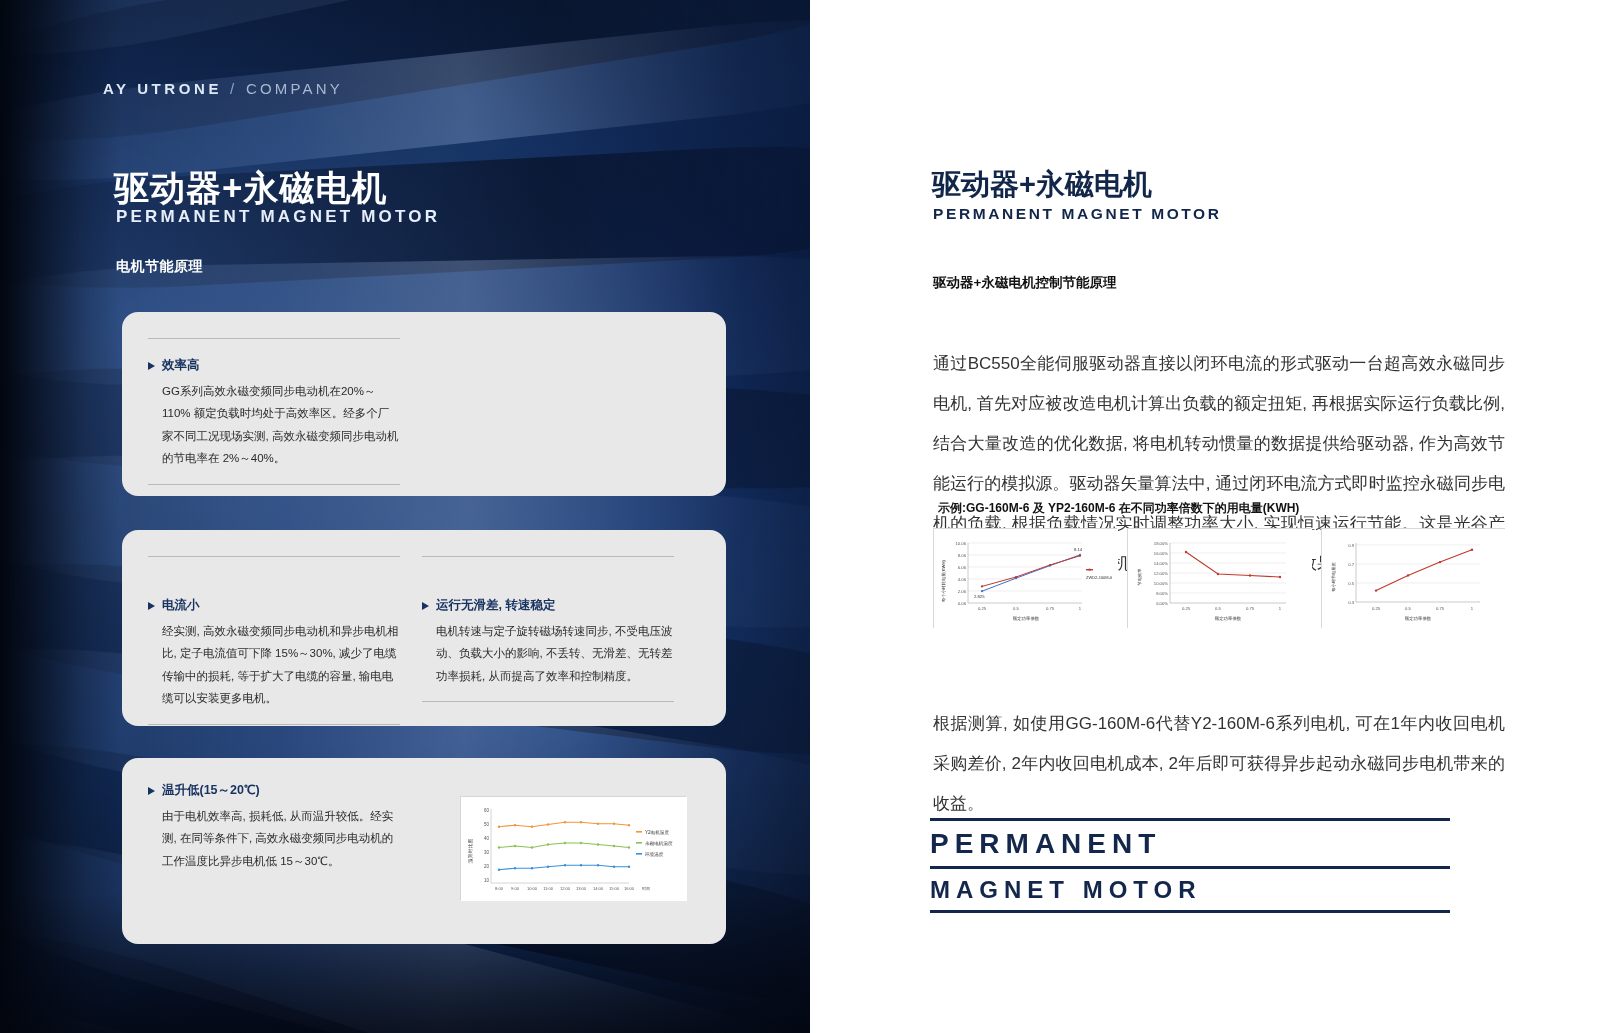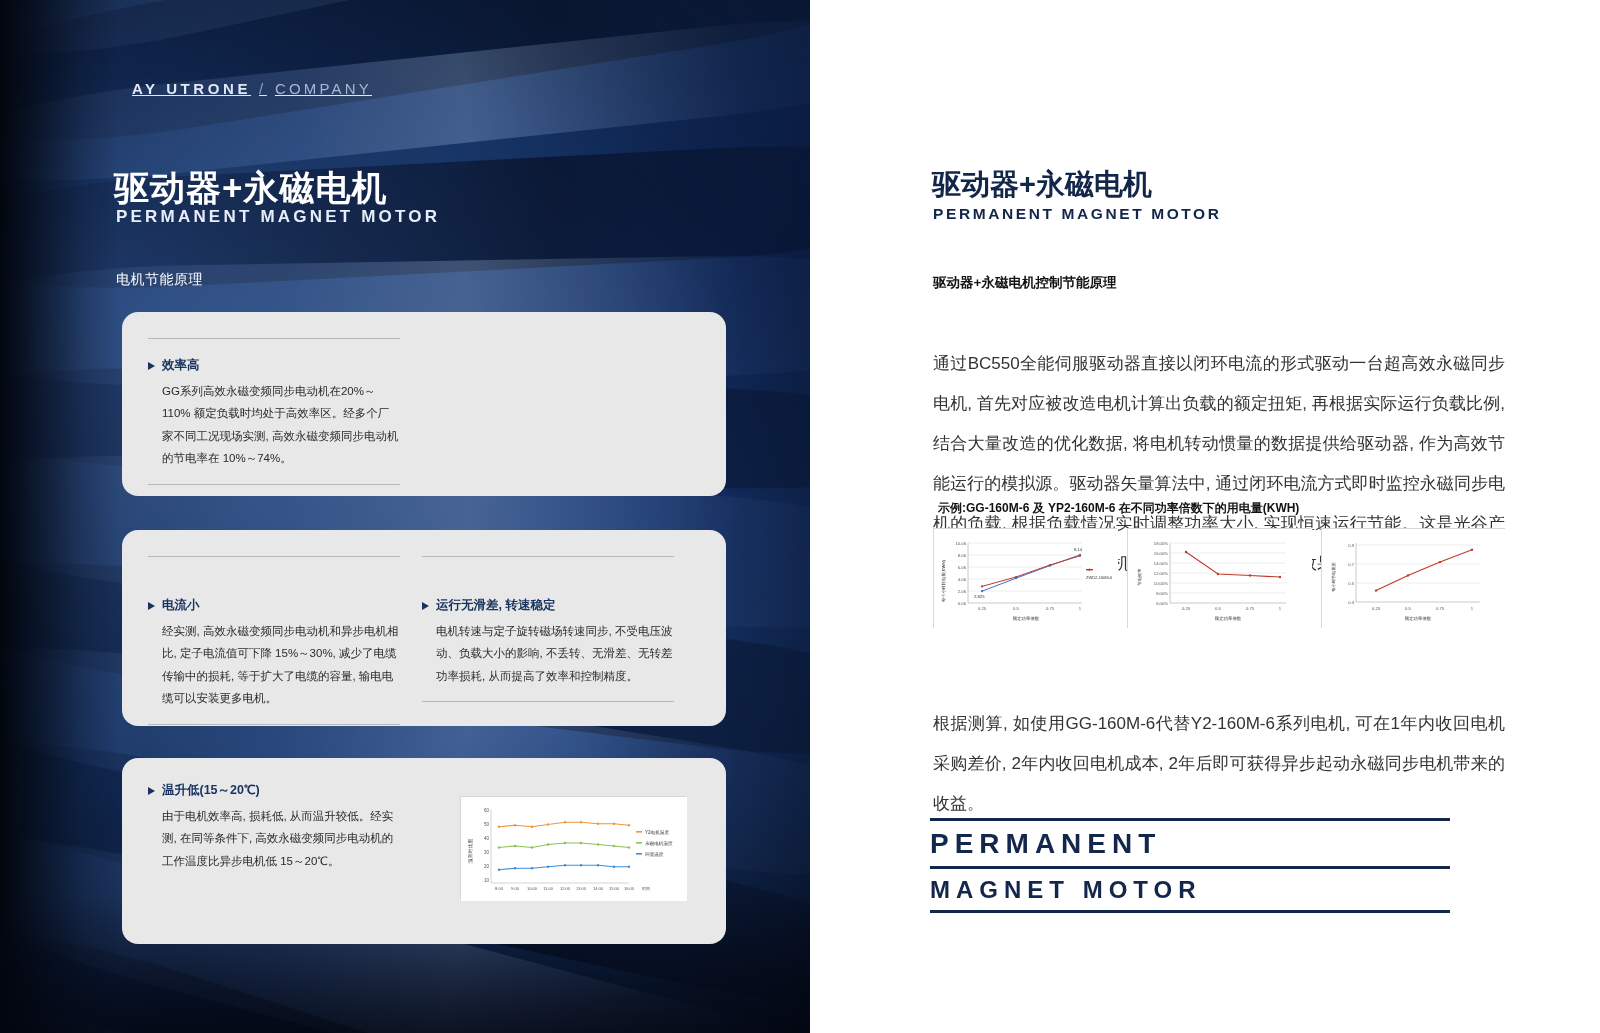--- a/index.html
+++ b/index.html
@@ -38,37 +38,37 @@
     background:linear-gradient(90deg, rgba(2,8,24,0) 0%, rgba(3,10,30,0.45) 40%, rgba(2,6,20,0.55) 60%, rgba(2,6,20,0) 100%);
   }
   .vign { position:absolute; inset:0;
     background:radial-gradient(ellipse 1000px 800px at 30% 40%, rgba(255,255,255,0.06) 0%, rgba(0,0,0,0.0) 45%, rgba(0,0,0,0.45) 100%); }
   .left-edge-dark { position:absolute; left:0; top:0; width:120px; height:100%;
     background:linear-gradient(90deg, #02060f 0%, rgba(2,6,15,0.2) 70%, rgba(0,0,0,0) 100%); }
   .bottom-dark { position:absolute; left:0; bottom:0; width:100%; height:140px;
     background:linear-gradient(0deg, rgba(2,5,14,0.75) 0%, rgba(0,0,0,0) 100%); }
 
   .brand {
-    position:absolute; left:132px; top:80px;
-    font-size:15px; letter-spacing:3.6px; font-weight:700; color:#dfe8f7;text-decoration:underline;
+    position:absolute; left:103px; top:80px;
+    font-size:15px; letter-spacing:3.6px; font-weight:700; color:#dfe8f7;
   }
   .brand .slash { color:#8fa3c4; font-weight:400; margin:0 8px; }
   .brand .co { color:#a9b8d2; font-weight:400; letter-spacing:3.2px; }
 
   .left-title-cn {
     position:absolute; left:114px; top:165px;
     font-size:35px; font-weight:700; color:#ffffff; letter-spacing:1px;
   }
   .left-title-en {
     position:absolute; left:116px; top:207px;
     font-size:17px; font-weight:700; color:#e7eefb; letter-spacing:3.2px;
   }
   .left-sub {
-    position:absolute; left:116px; top:271px;
-    font-size:14px; font-weight:400; color:#ffffff; letter-spacing:0.5px;
+    position:absolute; left:116px; top:258px;
+    font-size:14px; font-weight:700; color:#ffffff; letter-spacing:0.5px;
   }
 
   .card {
     position:absolute; left:122px; width:604px;
     background:#e8e8e8; border-radius:16px;
   }
   .card.c1 { top:312px; height:184px; }
   .card.c2 { top:530px; height:196px; }
   .card.c3 { top:758px; height:186px; }
 
@@ -140,21 +140,21 @@
     <div class="left-sub">电机节能原理</div>
 
     <div class="card c1">
       <div class="col-wrap">
         <div class="col">
           <div class="rule-top"></div>
           <div class="col-head">
             <span class="tri"></span>
             <span class="col-head-text">效率高</span>
           </div>
-          <div class="col-body">GG系列高效永磁变频同步电动机在20%～110% 额定负载时均处于高效率区。经多个厂家不同工况现场实测, 高效永磁变频同步电动机的节电率在 10%～74%。</div>
+          <div class="col-body">GG系列高效永磁变频同步电动机在20%～110% 额定负载时均处于高效率区。经多个厂家不同工况现场实测, 高效永磁变频同步电动机的节电率在 2%～40%。</div>
           <div class="rule-bot"></div>
         </div>
       </div>
     </div>
 
     <div class="card c2">
       <div class="col-wrap">
         <div class="col">
           <div class="rule-top"></div>
           <div style="height:22px"></div>
@@ -178,21 +178,21 @@
       </div>
     </div>
 
     <div class="card c3">
       <div class="c3-inner">
         <div class="c3-left">
           <div class="col-head">
             <span class="tri"></span>
             <span class="col-head-text">温升低(15～20℃)</span>
           </div>
-          <div class="col-body" style="width:250px">由于电机效率高, 损耗低, 从而温升较低。经实测, 在同等条件下, 高效永磁变频同步电动机的工作温度比异步电机低 15～20℃。</div>
+          <div class="col-body" style="width:250px">由于电机效率高, 损耗低, 从而温升较低。经实测, 在同等条件下, 高效永磁变频同步电动机的工作温度比异步电机低 15～30℃。</div>
         </div>
         <div class="chartbox">
           <svg width="226" height="104" viewBox="0 0 226 104">
             <rect x="0" y="0" width="226" height="104" fill="#ffffff"></rect>
 
             <text x="11" y="54" font-size="5" fill="#333" transform="rotate(-90 11 54)" text-anchor="middle">温升对比图</text>
 
             <line x1="30" y1="12" x2="30" y2="86" stroke="#c9c9c9" stroke-width="0.8"></line>
             <line x1="30" y1="86" x2="168" y2="86" stroke="#c9c9c9" stroke-width="0.8"></line>
 

